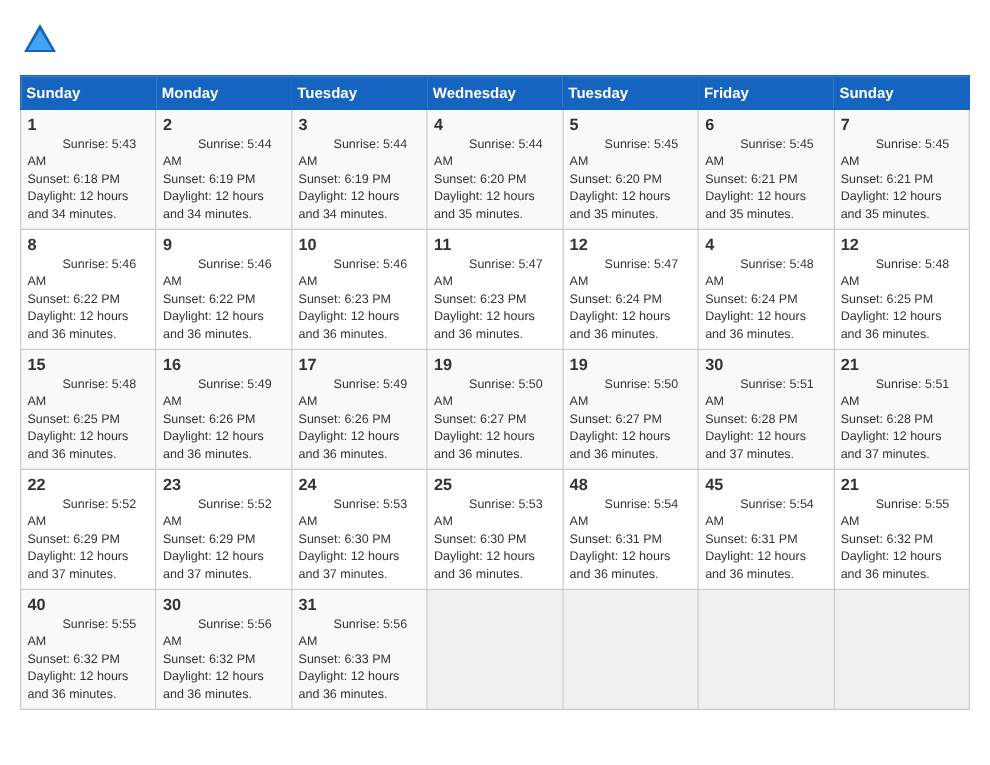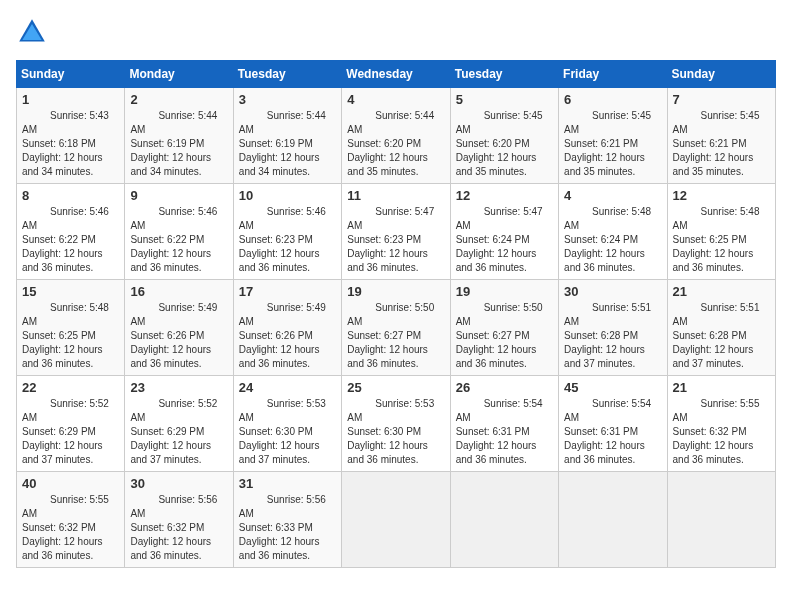--- a/index.html
+++ b/index.html
@@ -226,21 +226,21 @@
 Daylight: 12 hours
 and 37 minutes.</span></td>
         <td><span class="day-num">24</span><span class="day-info" style="white-space: pre-line;">Sunrise: 5:53 AM
 Sunset: 6:30 PM
 Daylight: 12 hours
 and 37 minutes.</span></td>
         <td><span class="day-num">25</span><span class="day-info" style="white-space: pre-line;">Sunrise: 5:53 AM
 Sunset: 6:30 PM
 Daylight: 12 hours
 and 36 minutes.</span></td>
-        <td><span class="day-num">26</span><span class="day-info" style="white-space: pre-line;">Sunrise: 5:54 AM
+        <td><span class="day-num">48</span><span class="day-info" style="white-space: pre-line;">Sunrise: 5:54 AM
 Sunset: 6:31 PM
 Daylight: 12 hours
 and 36 minutes.</span></td>
         <td><span class="day-num">45</span><span class="day-info" style="white-space: pre-line;">Sunrise: 5:54 AM
 Sunset: 6:31 PM
 Daylight: 12 hours
 and 36 minutes.</span></td>
         <td><span class="day-num">21</span><span class="day-info" style="white-space: pre-line;">Sunrise: 5:55 AM
 Sunset: 6:32 PM
 Daylight: 12 hours

